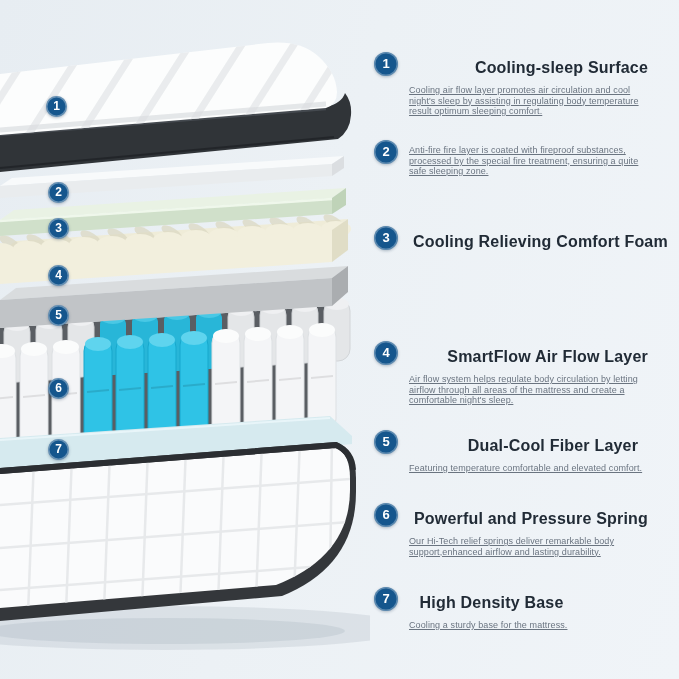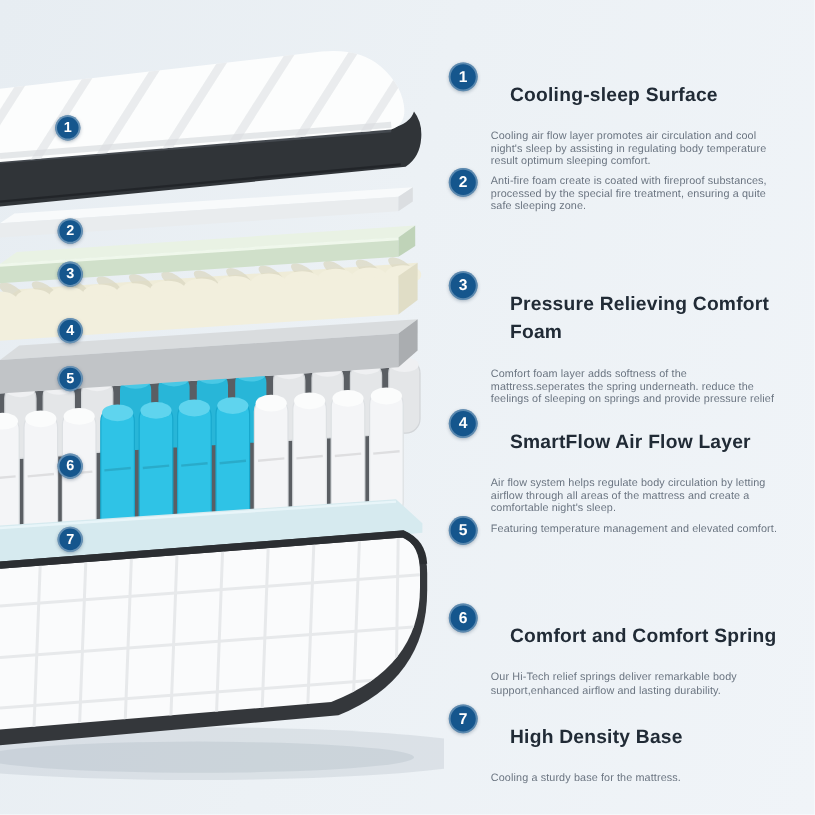--- a/index.html
+++ b/index.html
@@ -22,26 +22,26 @@
   .features{position:absolute; left:0; top:0; width:679px; height:679px;}
   .feature{position:absolute; left:374px; display:flex; gap:11px; width:300px;}
   .fbadge{
     flex:0 0 24px; width:24px; height:24px; border-radius:50%;
     background:#15568d; color:#ffffff; font-weight:bold; font-size:13px;
     line-height:24px; text-align:center;
     box-shadow:inset 0 0 0 1.5px rgba(255,255,255,0.3), 0 1px 3px rgba(20,50,80,0.3);
   }
   .ftext{min-width:0;}
   .ftitle{
-    margin:16px; font-size:16px; line-height:24px; font-weight:bold;
-    color:#212b36; letter-spacing:0.2px; max-width:262px;
+    margin:4px; font-size:16px; line-height:24px; font-weight:bold;
+    color:#212b36; letter-spacing:0.2px; max-width:262px;text-align:right;
   }
   .fdesc{
     margin:5px 0 0; font-size:9px; line-height:10.5px;
-    color:#6a7480; max-width:243px; letter-spacing:0.1px;
+    color:#6a7480; max-width:243px; letter-spacing:0.1px;text-decoration:underline;
   }
 </style>
 </head>
 <body>
 
 <div class="canvas">
 
   <svg class="diagram-svg" width="370" height="679" viewBox="0 0 370 679">
     <defs>
       <clipPath id="topClip">
@@ -236,51 +236,51 @@
       <div class="fbadge">1</div>
       <div class="ftext">
         <h3 class="ftitle">Cooling-sleep Surface</h3>
         <p class="fdesc">Cooling air flow layer promotes air circulation and cool night's sleep by assisting in regulating body temperature result optimum sleeping comfort.</p>
       </div>
     </div>
 
     <div class="feature" style="top:140px">
       <div class="fbadge">2</div>
       <div class="ftext">
-        <p class="fdesc">Anti-fire foam create is coated with fireproof substances, processed by the special fire treatment, ensuring a quite safe sleeping zone.</p>
+        <p class="fdesc">Anti-fire fire layer is coated with fireproof substances, processed by the special fire treatment, ensuring a quite safe sleeping zone.</p>
       </div>
     </div>
 
     <div class="feature" style="top:226px">
       <div class="fbadge">3</div>
       <div class="ftext">
-        <h3 class="ftitle">Pressure Relieving Comfort Foam</h3>
-        <p class="fdesc">Comfort foam layer adds softness of the mattress.seperates the spring underneath. reduce the feelings of sleeping on springs and provide pressure relief</p>
+        <h3 class="ftitle">Cooling Relieving Comfort Foam</h3>
       </div>
     </div>
 
     <div class="feature" style="top:341px">
       <div class="fbadge">4</div>
       <div class="ftext">
         <h3 class="ftitle">SmartFlow Air Flow Layer</h3>
         <p class="fdesc">Air flow system helps regulate body circulation by letting airflow through all areas of the mattress and create a comfortable night's sleep.</p>
       </div>
     </div>
 
     <div class="feature" style="top:430px">
       <div class="fbadge">5</div>
       <div class="ftext">
-        <p class="fdesc">Featuring temperature management and elevated comfort.</p>
+        <h3 class="ftitle">Dual-Cool Fiber Layer</h3>
+        <p class="fdesc">Featuring temperature comfortable and elevated comfort.</p>
       </div>
     </div>
 
     <div class="feature" style="top:503px">
       <div class="fbadge">6</div>
       <div class="ftext">
-        <h3 class="ftitle">Comfort and Comfort Spring</h3>
+        <h3 class="ftitle">Powerful and Pressure Spring</h3>
         <p class="fdesc">Our Hi-Tech relief springs deliver remarkable body support,enhanced airflow and lasting durability.</p>
       </div>
     </div>
 
     <div class="feature" style="top:587px">
       <div class="fbadge">7</div>
       <div class="ftext">
         <h3 class="ftitle">High Density Base</h3>
         <p class="fdesc">Cooling a sturdy base for the mattress.</p>
       </div>

